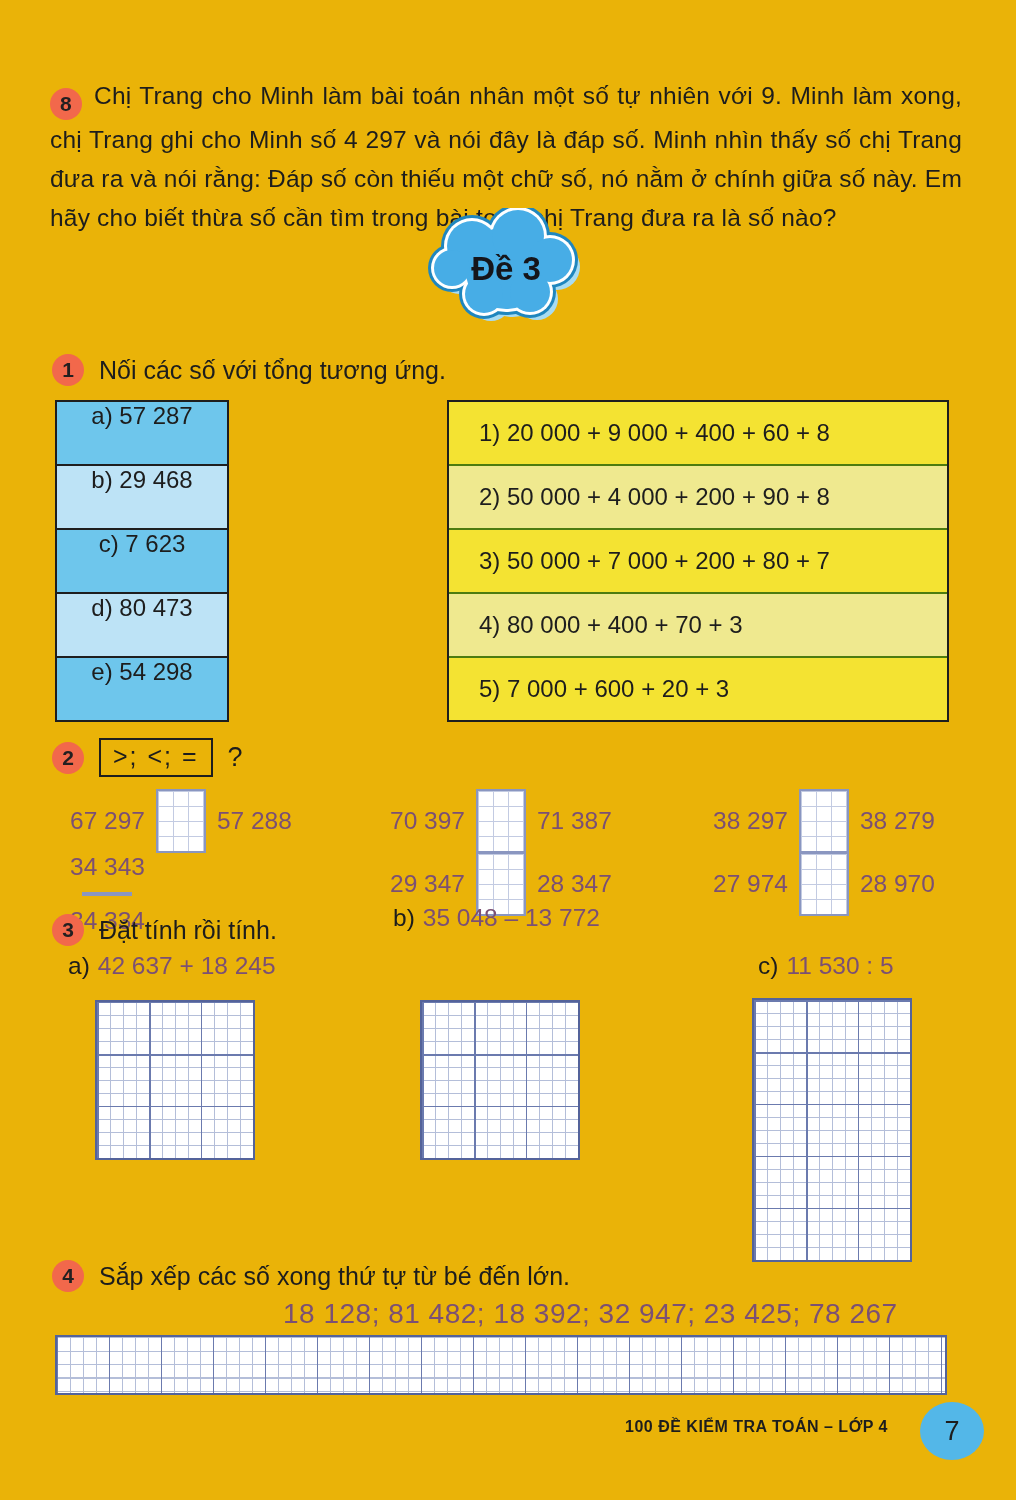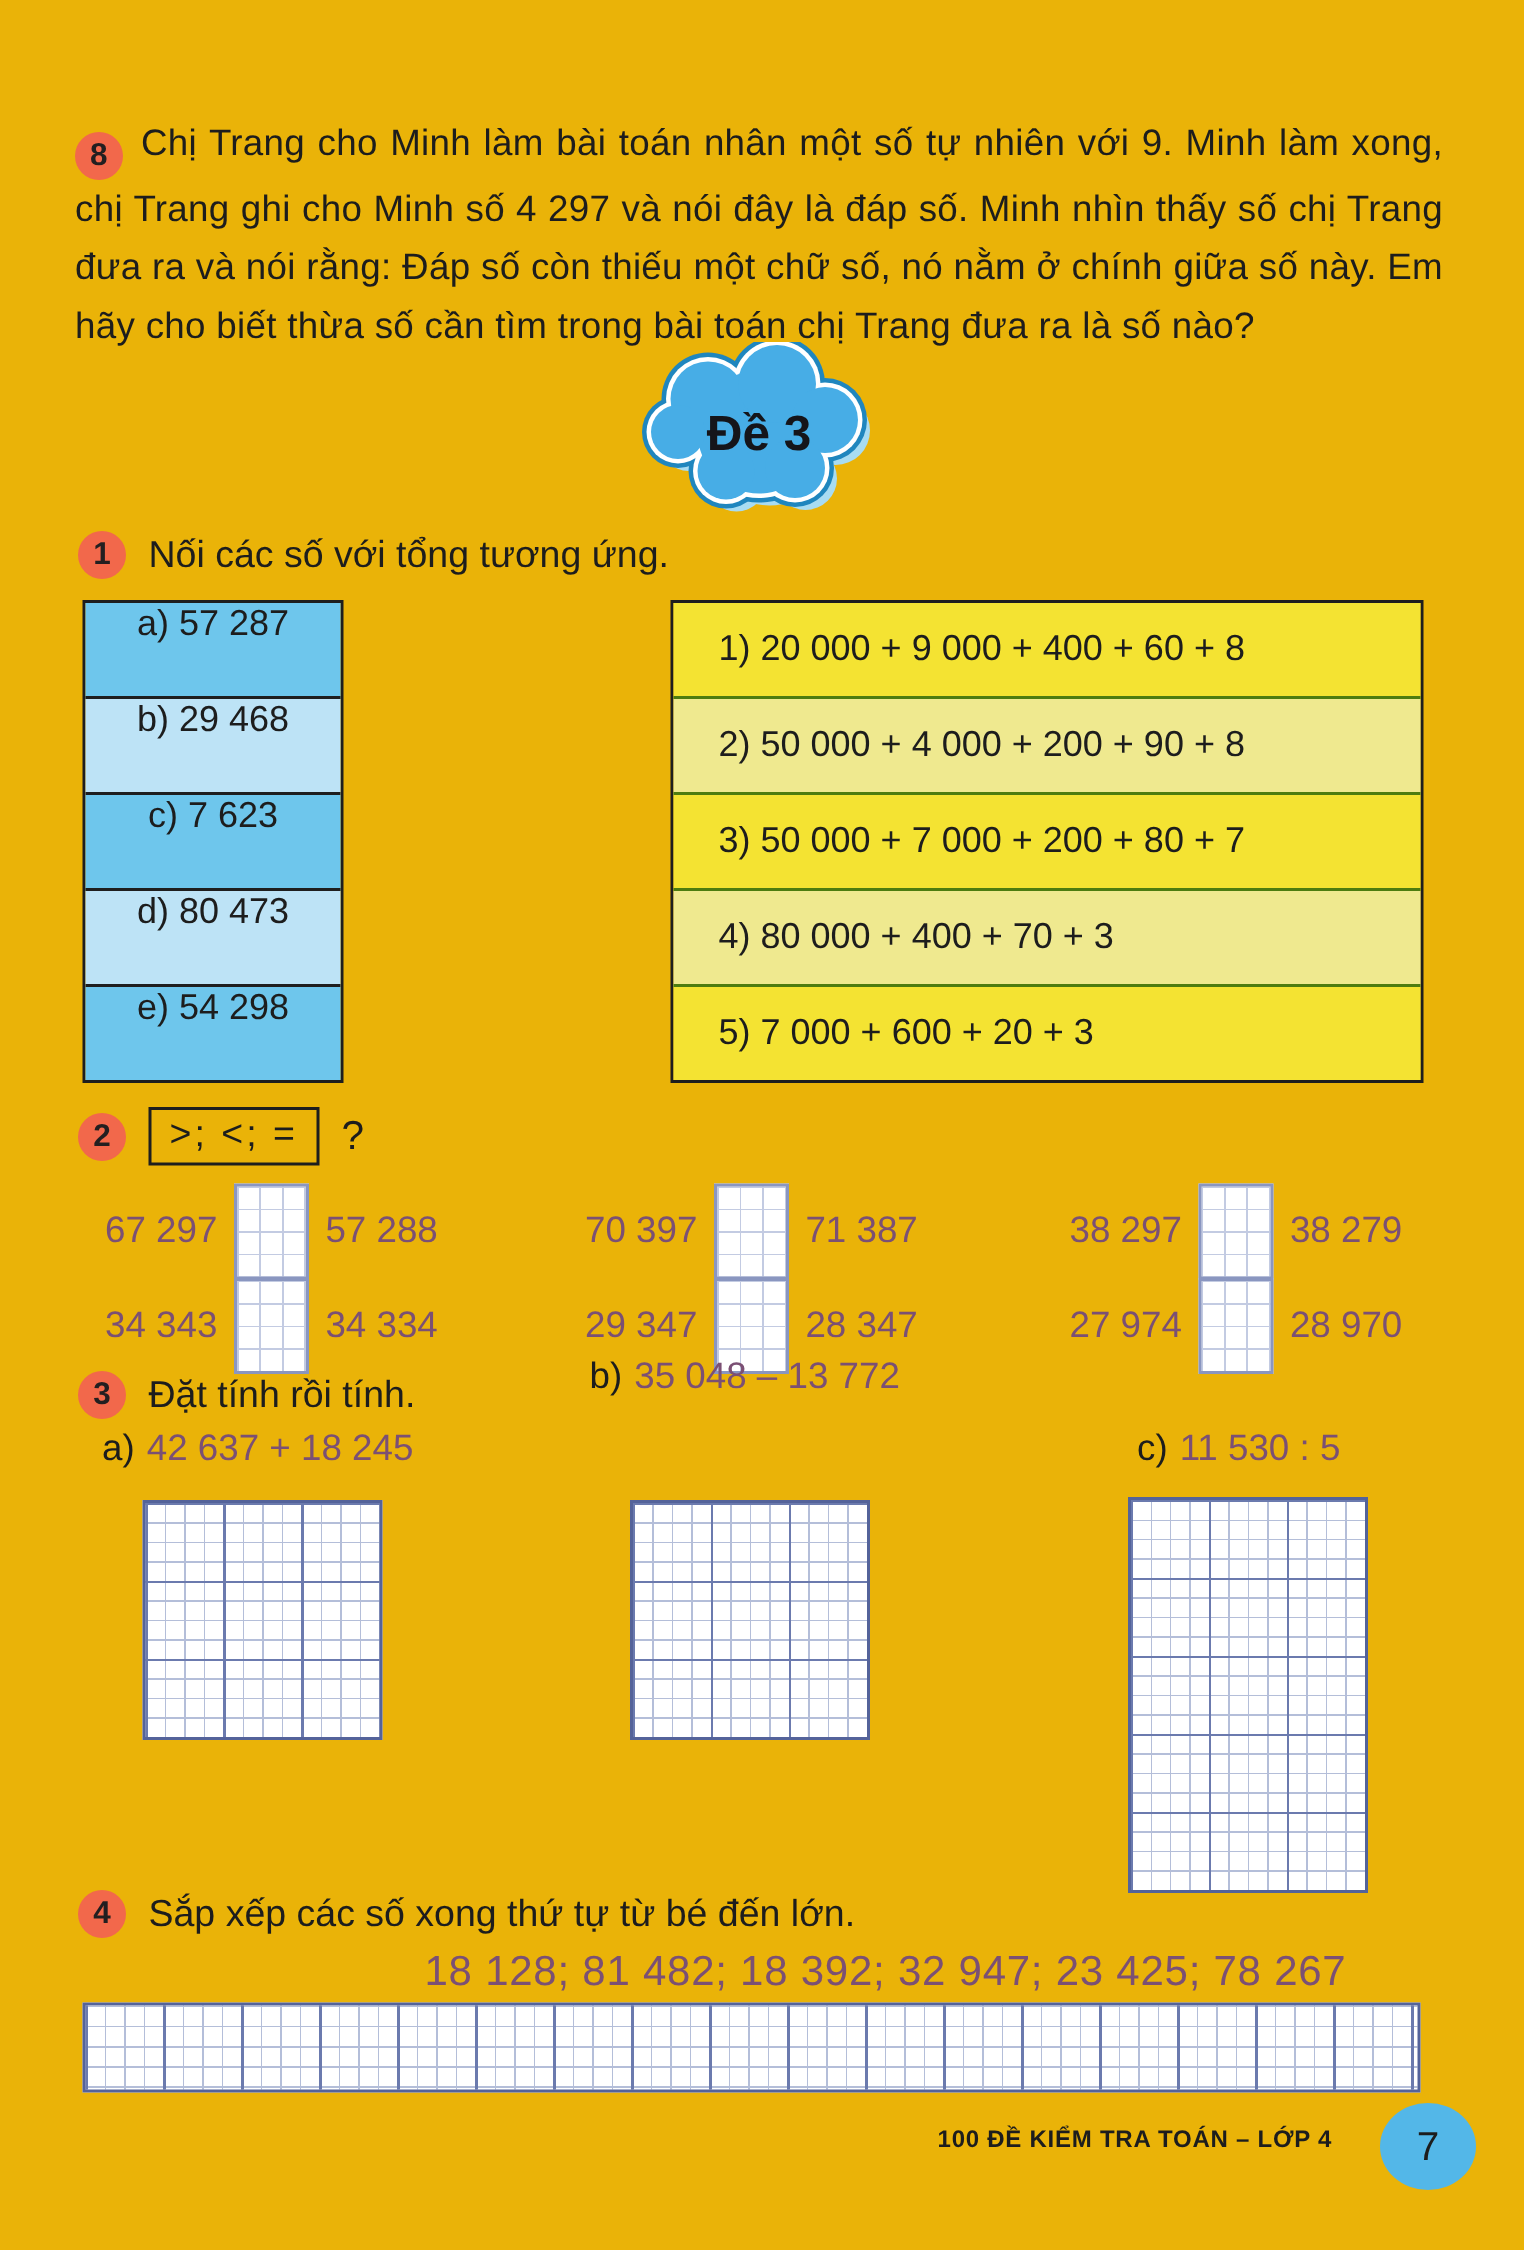--- a/index.html
+++ b/index.html
@@ -26,21 +26,21 @@
   
   .p8{
     left:50px;top:76px;width:912px;
     font-size:24.5px;line-height:39px;
     text-align:justify;
     letter-spacing:.2px;
   }
   .p8 .badge{vertical-align:-7px;margin-right:12px;}
 
   
-  .cloud-wrap{left:426px;top:228px;width:168px;height:122px;}
+  .cloud-wrap{left:426px;top:208px;width:168px;height:122px;}
   .cloud-wrap svg{display:block;width:100%;height:100%;}
 
   
   .heading{
     display:flex;align-items:center;gap:15px;
     font-size:25px;
   }
 
   
   .match-left{
@@ -232,21 +232,21 @@
   <div class="abs cmp-item" style="left:390px;top:790px;">
     <span>70 397</span>
     <span class="cmp-box"></span>
     <span>71 387</span>
   </div>
   <div class="abs cmp-item" style="left:713px;top:790px;">
     <span>38 297</span>
     <span class="cmp-box"></span>
     <span>38 279</span>
   </div>
-  <div class="abs cmp-item" style="left:70px;top:853px;">
+  <div class="abs cmp-item" style="left:70px;top:853px;flex-direction:column;">
     <span>34 343</span>
     <span class="cmp-box"></span>
     <span>34 334</span>
   </div>
   <div class="abs cmp-item" style="left:390px;top:853px;">
     <span>29 347</span>
     <span class="cmp-box"></span>
     <span>28 347</span>
   </div>
   <div class="abs cmp-item" style="left:713px;top:853px;">

